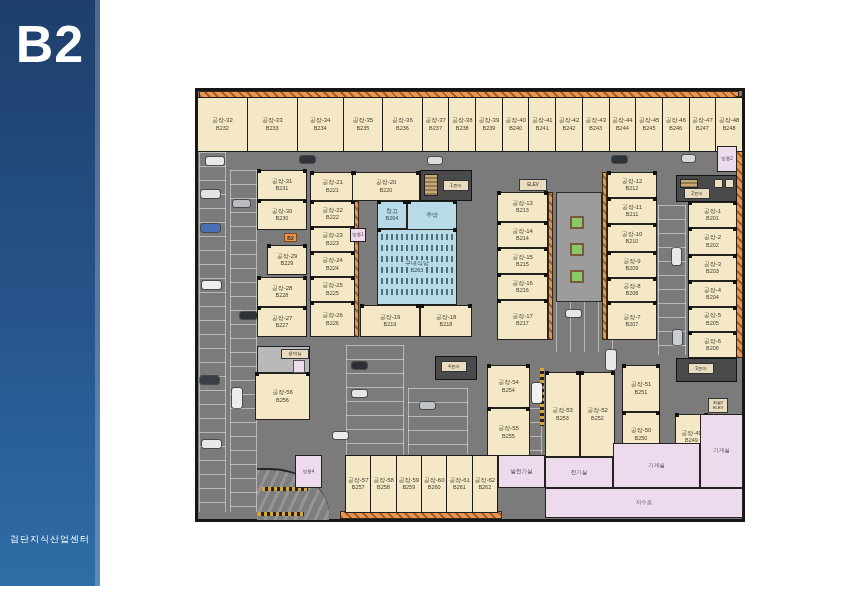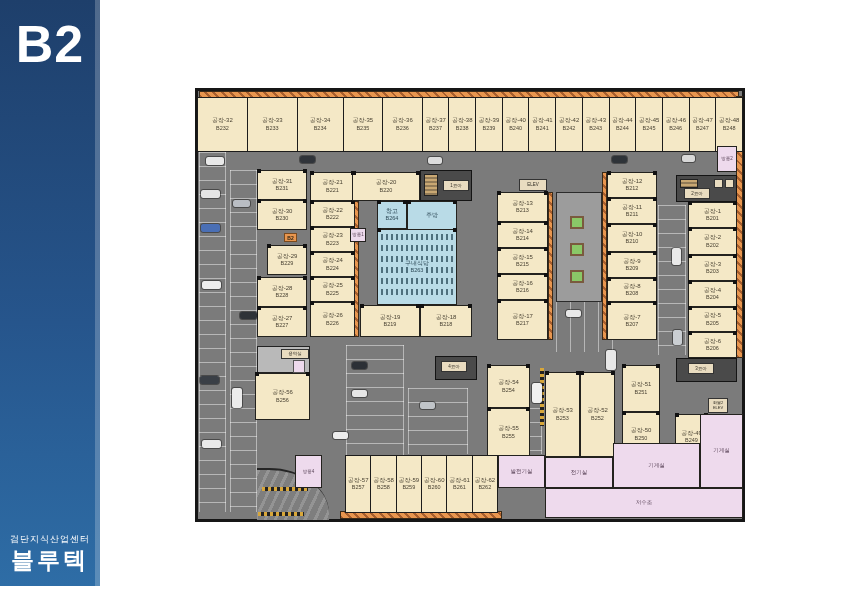--- a/index.html
+++ b/index.html
@@ -53,21 +53,20 @@
   .cross-v{background:repeating-linear-gradient(180deg,#d8a73a 0 3px,#222 3px 6px);}
   .badge{background:#e8964f;border:1px solid #7a4a1e;color:#2e2414;font-size:5px;font-weight:bold;
          display:flex;align-items:center;justify-content:center;}
 </style>
 </head>
 <body>
 
 <div class="banner">
   <div class="lvl">B2</div>
   <div class="sub">검단지식산업센터</div>
-  <div class="nm">블루텍</div>
 </div>
 
 <div>
 
   <div class="abs base" style="left:195px;top:88px;width:550px;height:434px;"></div>
 
   <div class="abs hatch" style="left:199px;top:91px;width:540px;height:7px;"></div>
   <div class="abs hatch" style="left:736px;top:96px;width:7px;height:262px;"></div>
   <div class="abs hatch" style="left:340px;top:511px;width:162px;height:8px;"></div>
   <div class="abs hatch" style="left:354px;top:201px;width:5px;height:136px;"></div>

